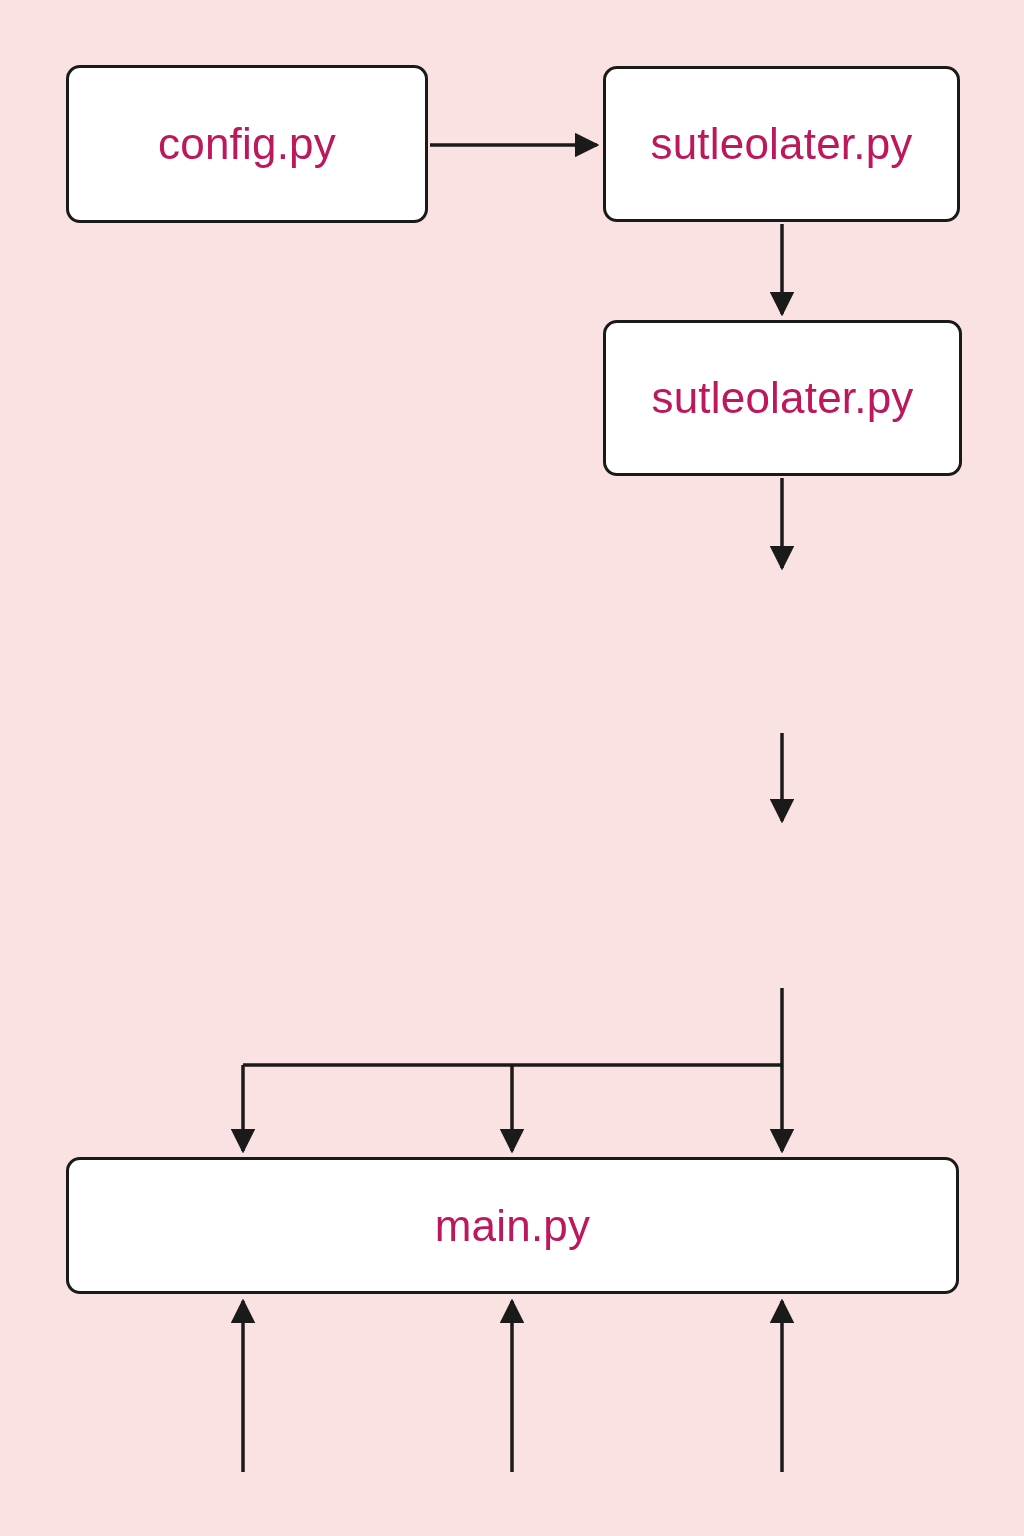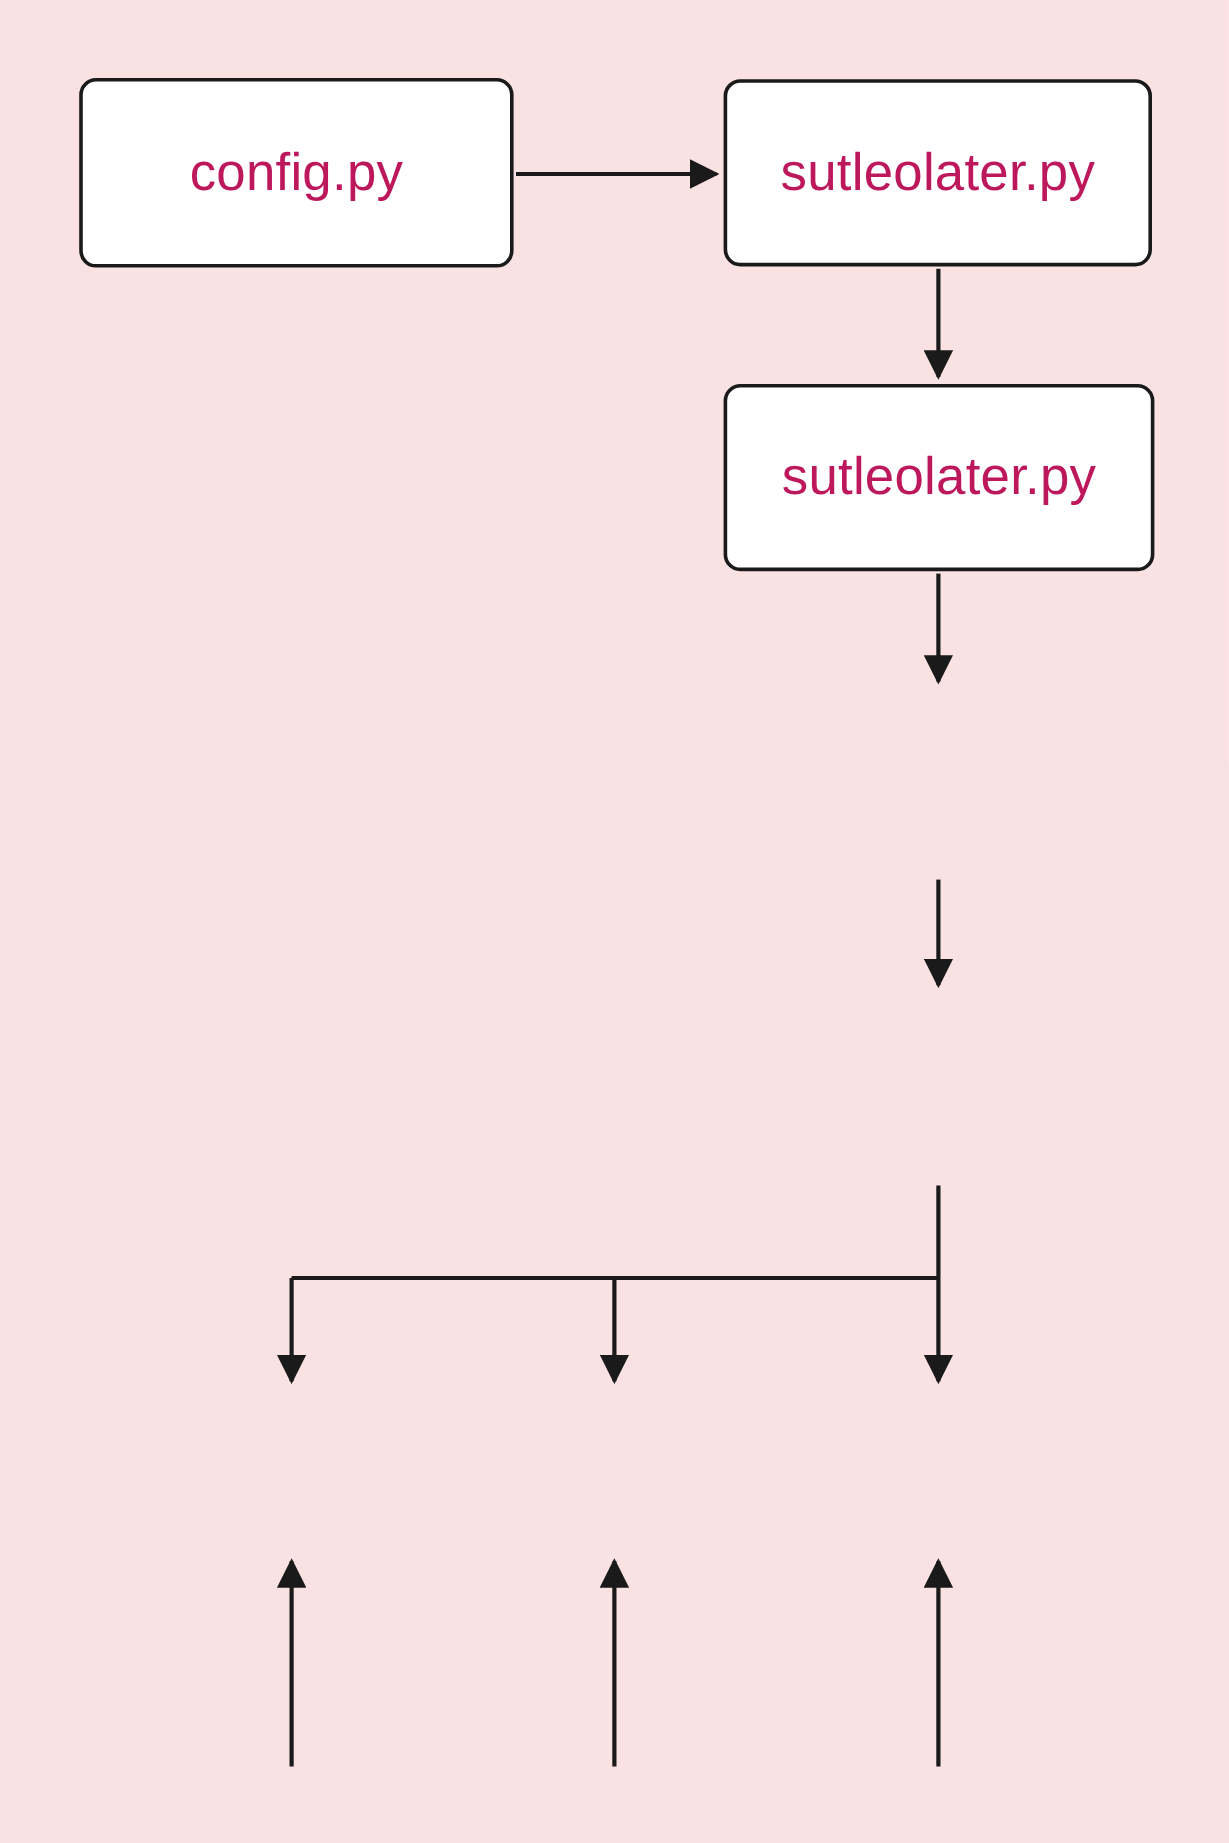--- a/index.html
+++ b/index.html
@@ -83,14 +83,17 @@
   <div class="node node-downloader">
     <span class="node-label">sutleolater.py</span>
   </div>
 
   <div class="node node-sutleolater">
     <span class="node-label">sutleolater.py</span>
   </div>
 
 
 
+  <div class="node node-main">
+    <span class="node-label">main.py</span>
+  </div>
 
 </div>
 
 </body></html>

